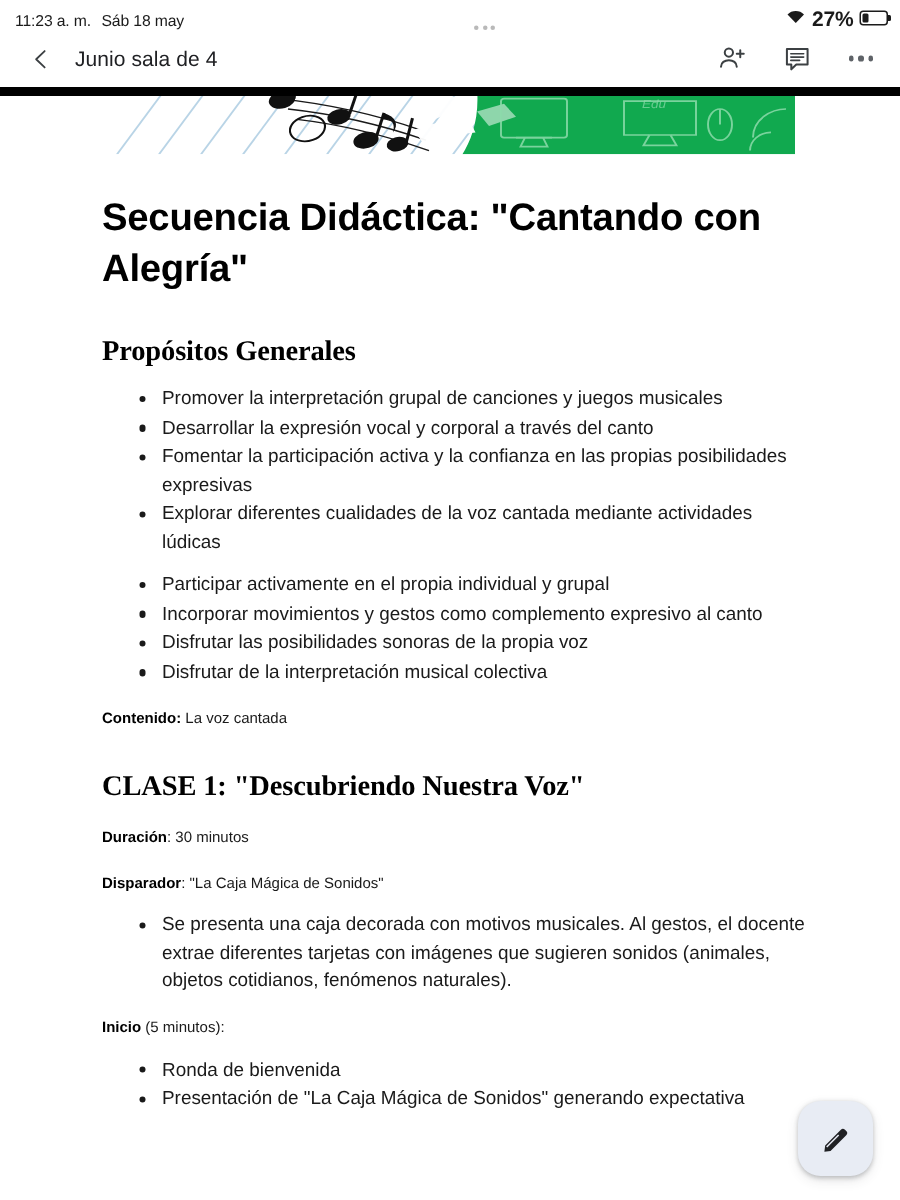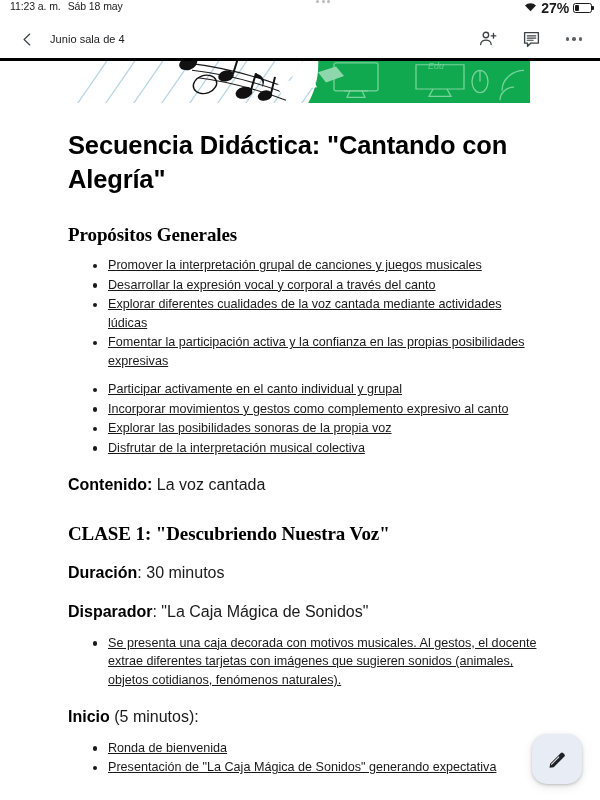--- a/index.html
+++ b/index.html
@@ -18,21 +18,21 @@
     width: 600px;
     height: 800px;
     background: #ffffff;
     overflow: hidden;
   }
 
   
   .status-bar {
     height: 20px;
     display: flex;
-    align-items: flex-start;
+    align-items: flex-end;
     padding: 0 8px 0 10px;
     font-size: 10.5px;
     color: #1b1b1b;
     letter-spacing: -0.1px;
   }
   .status-left { display: flex; align-items: center; gap: 7px; white-space: nowrap; }
   .status-time { font-size: 10.5px; }
   .status-date { font-size: 10.5px; }
   .status-center { flex: 1; display: flex; justify-content: center; align-items: center; }
   .dots-camera { display: flex; gap: 2.5px; }
@@ -74,21 +74,21 @@
     align-items: center;
     padding: 0 14px 0 12px;
     background: #ffffff;
   }
   .back-btn {
     width: 30px; height: 30px;
     display: flex; align-items: center; justify-content: center;
     cursor: pointer;
   }
   .doc-title {
-    font-size: 11px;
+    font-size: 14px;
     color: #202124;
     margin-left: 8px;
     letter-spacing: 0.05px;
     white-space: nowrap;
   }
   .app-bar-spacer { flex: 1; }
   .bar-actions { display: flex; align-items: center; gap: 19px; }
   .icon-btn {
     width: 24px; height: 24px;
     display: flex; align-items: center; justify-content: center;
@@ -97,21 +97,21 @@
   .overflow-dots { display: flex; gap: 3px; align-items: center; }
   .overflow-dots i {
     width: 3.4px; height: 3.4px; border-radius: 50%;
     background: #5f6368; display: block;
   }
 
   
   .banner-wrap {
     position: relative;
     height: 45px;
-    border-top: 3px solid #000000;
+    border-top: 6px solid #000000;
     overflow: hidden;
     background: #ffffff;
   }
   .banner {
     position: absolute;
     left: 68px; right: 70px; top: 0; bottom: 0;
     overflow: hidden;
     background: #ffffff;
   }
   .banner svg { display: block; width: 100%; height: 100%; }
@@ -148,33 +148,32 @@
     margin-top: 10px;
     padding-left: 40px;
     list-style: none;
   }
   ul.doc-ul li {
     position: relative;
     font-size: 12.6px;
     line-height: 1.47;
     color: #1a1a1a;
     margin-bottom: 1px;
-    text-decoration: underline;
   }
   ul.doc-ul li::before {
     content: "";
     position: absolute;
     left: -15px; top: 7.5px;
     width: 4.3px; height: 4.3px;
     border-radius: 50%;
     background: #1a1a1a;
   }
 
   p.doc-p {
-    font-size: 16px;
+    font-size: 10px;
     line-height: 1.47;
     color: #1a1a1a;
     margin-top: 16px;
   }
   p.doc-p b { font-weight: bold; color: #000; }
 
   
   .fab {
     position: absolute;
     right: 18px;
@@ -305,28 +304,28 @@
   </div>
 
   <div class="doc-body">
 
     <h1 class="doc-h1">Secuencia Didáctica: "Cantando con Alegría"</h1>
 
     <h2 class="doc-h2">Propósitos Generales</h2>
     <ul class="doc-ul">
       <li>Promover la interpretación grupal de canciones y juegos musicales</li>
       <li>Desarrollar la expresión vocal y corporal a través del canto</li>
+      <li>Fomentar la participación activa y la confianza en las propias posibilidades expresivas</li>
       <li>Explorar diferentes cualidades de la voz cantada mediante actividades lúdicas</li>
-      <li>Fomentar la participación activa y la confianza en las propias posibilidades expresivas</li>
     </ul>
 
     <ul class="doc-ul">
-      <li>Participar activamente en el canto individual y grupal</li>
+      <li>Participar activamente en el propia individual y grupal</li>
       <li>Incorporar movimientos y gestos como complemento expresivo al canto</li>
-      <li>Explorar las posibilidades sonoras de la propia voz</li>
+      <li>Disfrutar las posibilidades sonoras de la propia voz</li>
       <li>Disfrutar de la interpretación musical colectiva</li>
     </ul>
 
     <p class="doc-p">
       <b>Contenido:</b><span> La voz cantada</span>
     </p>
 
     <h2 class="doc-h2 tight">CLASE 1: "Descubriendo Nuestra Voz"</h2>
 
     <p class="doc-p">

